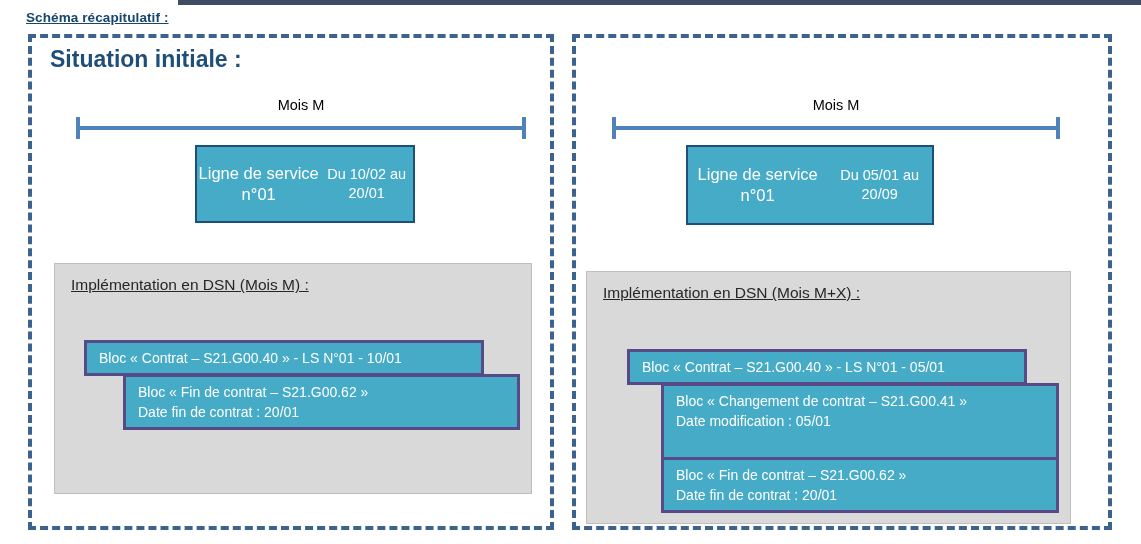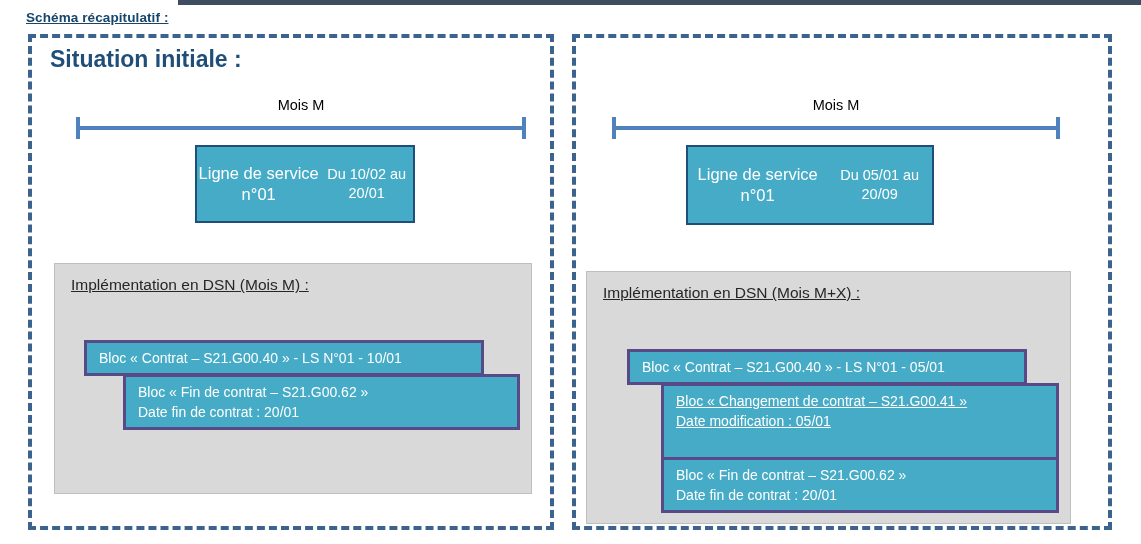--- a/index.html
+++ b/index.html
@@ -178,21 +178,21 @@
     <div class="ls-line2">Du 05/01 au 20/09</div>
   </div>
 
   <div class="impl" style="left:10px; top:225px; width:485px; height:253px;margin-top:8px;">
     <div class="impl-title">Implémentation en DSN (Mois M+X) :</div>
 
     <div class="bloc" style="left:40px; top:77px; width:400px; height:36px;">
       <div>Bloc « Contrat – S21.G00.40 » - LS N°01 - 05/01</div>
     </div>
 
-    <div class="bloc" style="left:74px; top:111px; width:398px; height:96px;text-decoration:underline;">
+    <div class="bloc" style="left:74px; top:111px; width:398px; height:96px;">
       <div>Bloc « Changement de contrat – S21.G00.41 »</div>
       <div>Date modification : 05/01</div>
     </div>
 
     <div class="bloc" style="left:74px; top:185px; width:398px; height:56px;">
       <div>Bloc « Fin de contrat – S21.G00.62 »</div>
       <div>Date fin de contrat : 20/01</div>
     </div>
   </div>
 </section>

